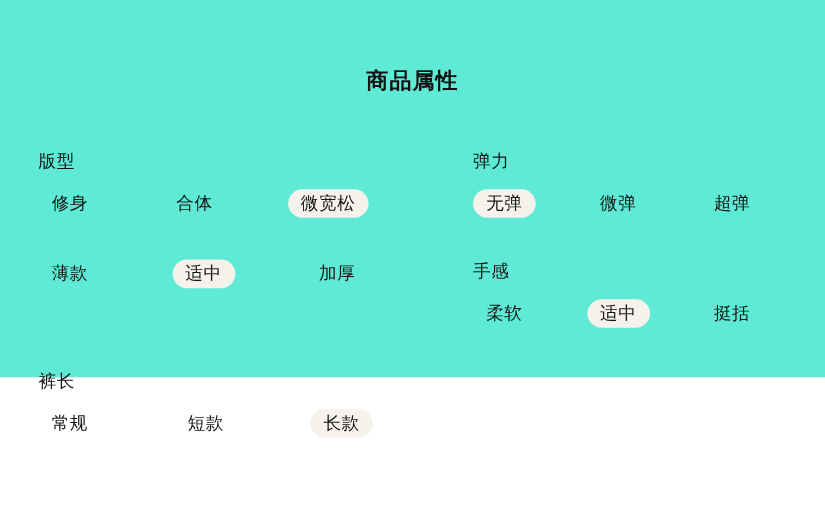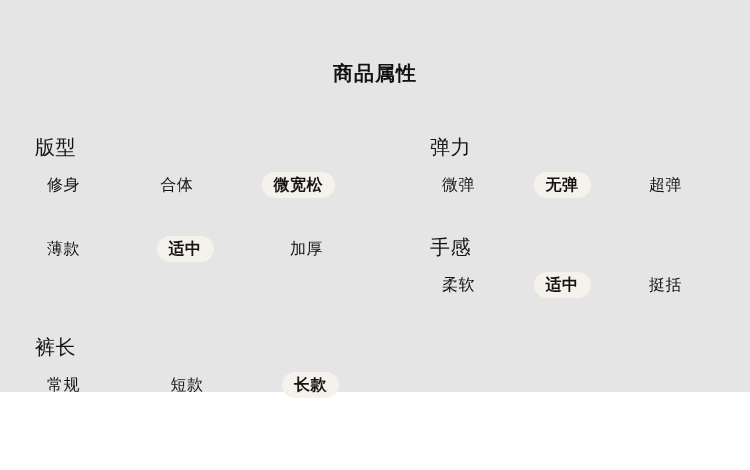--- a/index.html
+++ b/index.html
@@ -11,22 +11,22 @@
     height: 470px;
     background: #ffffff;
     font-family: "DejaVu Sans", "Liberation Sans", sans-serif;
     color: #1a1a1a;
     overflow: hidden;
   }
 
   .page {
     position: relative;
     width: 750px;
-    height: 392px;
-    background: #e5e5e5;
+    height: 343px;
+    background: #5eead4;
     box-sizing: border-box;
   }
 
   .panel-title {
     position: absolute;
     top: 60px;
     left: 0;
     width: 750px;
     text-align: center;
     font-size: 20px;
@@ -55,21 +55,21 @@
     padding-left: 35px;
     padding-right: 60px;
   }
 
   .attr-group.col-right {
     padding-left: 35px;
     padding-right: 56px;
   }
 
   .attr-label {
-    font-size: 20px;
+    font-size: 16px;
     font-weight: 400;
     color: #141414;
     line-height: 22px;
     letter-spacing: 0.5px;
     margin: 0 0 14px 0;
   }
 
   .attr-options {
     display: flex;
     flex-direction: row;
@@ -87,21 +87,20 @@
     padding: 0 12px;
     border-radius: 14px;
     background: transparent;
     text-align: center;
     cursor: pointer;
     user-select: none;
   }
 
   .attr-option.selected {
     background: #f5f2eb;
-    font-weight: bold;
   }
 </style>
 </head>
 <body>
 
 <div class="page">
 
   <div class="panel-title">商品属性</div>
 
   <div class="attr-grid">
@@ -111,22 +110,22 @@
       <div class="attr-options">
         <span class="attr-option">修身</span>
         <span class="attr-option">合体</span>
         <span class="attr-option selected">微宽松</span>
       </div>
     </div>
 
     <div class="attr-group col-right">
       <div class="attr-label">弹力</div>
       <div class="attr-options">
+        <span class="attr-option selected">无弹</span>
         <span class="attr-option">微弹</span>
-        <span class="attr-option selected">无弹</span>
         <span class="attr-option">超弹</span>
       </div>
     </div>
 
     <div class="attr-group col-left">
       <div class="attr-options">
         <span class="attr-option">薄款</span>
         <span class="attr-option selected">适中</span>
         <span class="attr-option">加厚</span>
       </div>

